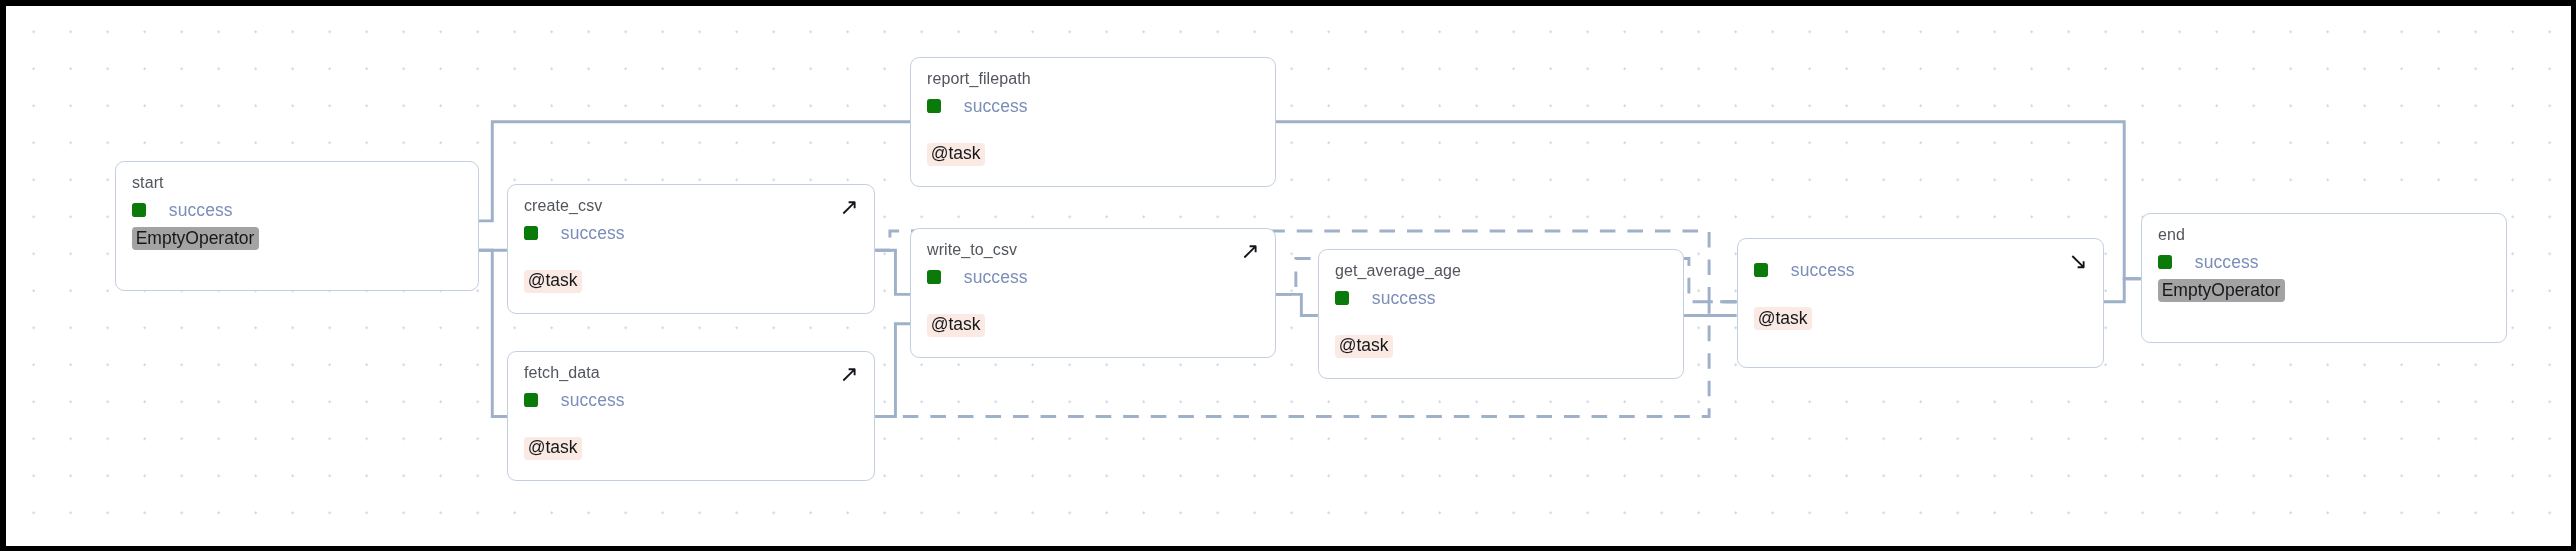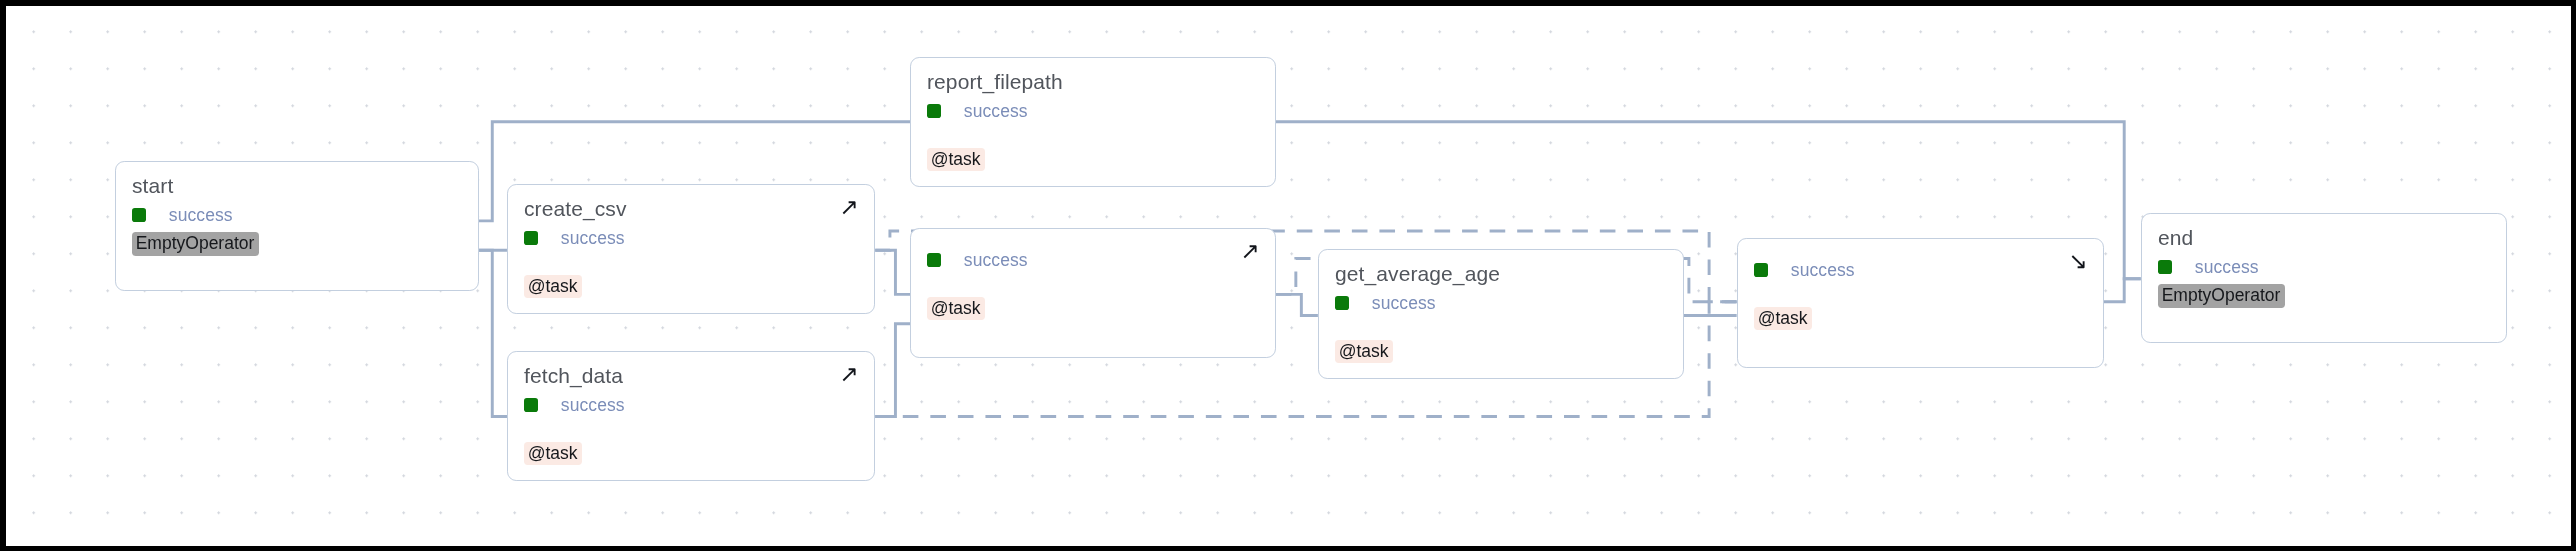--- a/index.html
+++ b/index.html
@@ -16,21 +16,21 @@
   #edges{position:absolute;left:0;top:0;width:2565px;height:540px;pointer-events:none;}
   .node{
     position:absolute;
     box-sizing:border-box;
     background:#ffffff;
     border:1.5px solid #c3cfdf;
     border-radius:9.2px;
     padding:13px 16.5px 11px 16.5px;
   }
   .node-title{
-    font-size:21px;
+    font-size:16px;
     color:#51555c;
     line-height:1.05;
     letter-spacing:0.1px;
     white-space:nowrap;
   }
   .node-arrow{
     position:absolute;
     right:14.7px; top:11px;
     font-size:23px;
     line-height:1;
@@ -118,20 +118,21 @@
     <div class="node" style="left:904px;top:51px;width:366px;height:130px;">
       <div class="node-title">report_filepath</div>
       <div class="state-row">
         <span class="state-dot"></span>
         <span class="state-label">success</span>
       </div>
       <div><span class="op-badge op-task">@task</span></div>
     </div>
 
     <div class="node" style="left:904px;top:222px;width:366px;height:130px;">
+      <div class="node-title">write_to_csv</div>
       <span class="node-arrow">↗</span>
       <div class="state-row">
         <span class="state-dot"></span>
         <span class="state-label">success</span>
       </div>
       <div><span class="op-badge op-task">@task</span></div>
     </div>
 
     <div class="node" style="left:1312px;top:243px;width:366px;height:130px;">
       <div class="node-title">get_average_age</div>

